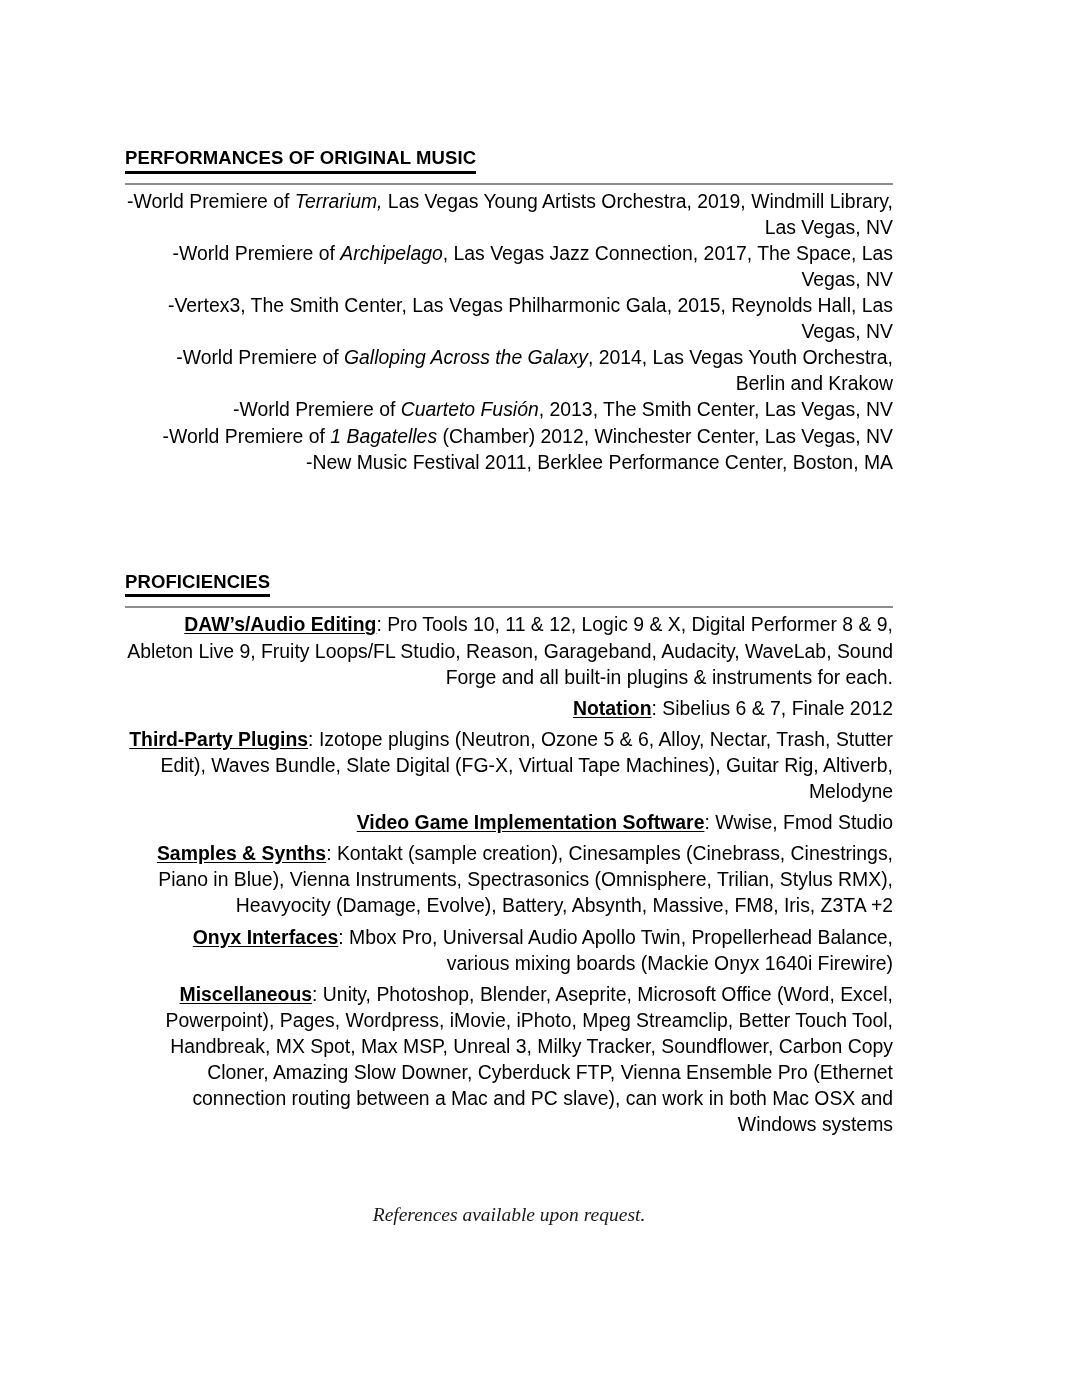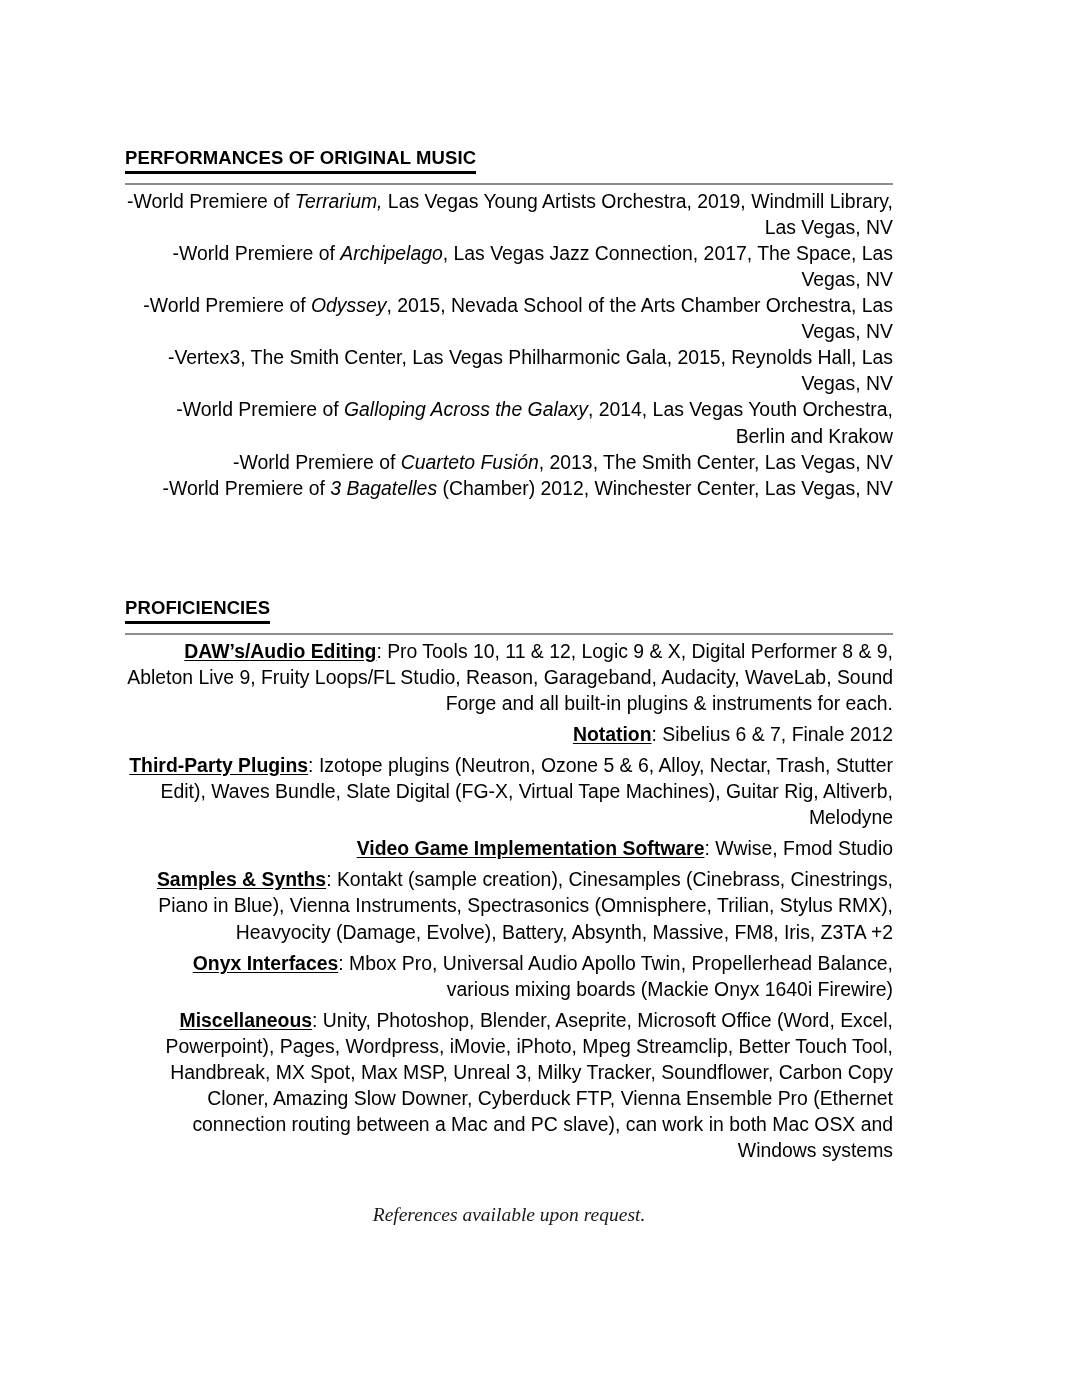--- a/index.html
+++ b/index.html
@@ -107,32 +107,32 @@
     <div class="section-head">
       <span class="head-text">PERFORMANCES OF ORIGINAL MUSIC</span>
     </div>
     <div class="perf-list">
 
       <p class="entry"><span>-World Premiere of </span><span class="it">Terrarium,</span><span> Las Vegas Young Artists Orchestra, 2019, Windmill Library, Las Vegas, NV</span></p>
 
       <p class="entry"><span>-World Premiere of </span><span class="it">Archipelago</span><span>, Las Vegas Jazz Connection, 2017, The Space, Las Vegas, NV</span></p>
 
 
-      <p class="entry"><span>-World Premiere of </span><span class="it">Odyssey</span><span>, 2015, Nevada School of the Arts Chamber Orchestra, Las Vegas, NV</span></p>
 
       <p class="entry"><span>-Vertex3, The Smith Center, Las Vegas Philharmonic Gala, 2015, Reynolds Hall, Las Vegas, NV</span><span class="it"></span><span></span></p>
 
       <p class="entry"><span>-World Premiere of </span><span class="it">Galloping Across the Galaxy</span><span>, 2014, Las Vegas Youth Orchestra, Berlin and Krakow</span></p>
 
       <p class="entry"><span>-World Premiere of </span><span class="it">Cuarteto Fusión</span><span>, 2013, The Smith Center, Las Vegas, NV</span></p>
 
-      <p class="entry"><span>-World Premiere of </span><span class="it">3 Bagatelles</span><span> (Chamber) 2012, Winchester Center, Las Vegas, NV</span></p>
+      <p class="entry"><span>-World Premiere of </span><span class="it">1 Bagatelles</span><span> (Chamber) 2012, Winchester Center, Las Vegas, NV</span></p>
 
 
 
+      <p class="entry"><span>-New Music Festival 2011, Berklee Performance Center, Boston, MA</span><span class="it"></span><span></span></p>
 
     </div>
   </div>
 
   <div class="gap"></div>
 
   <div class="section">
     <div class="section-head">
       <span class="head-text">PROFICIENCIES</span>
     </div>

